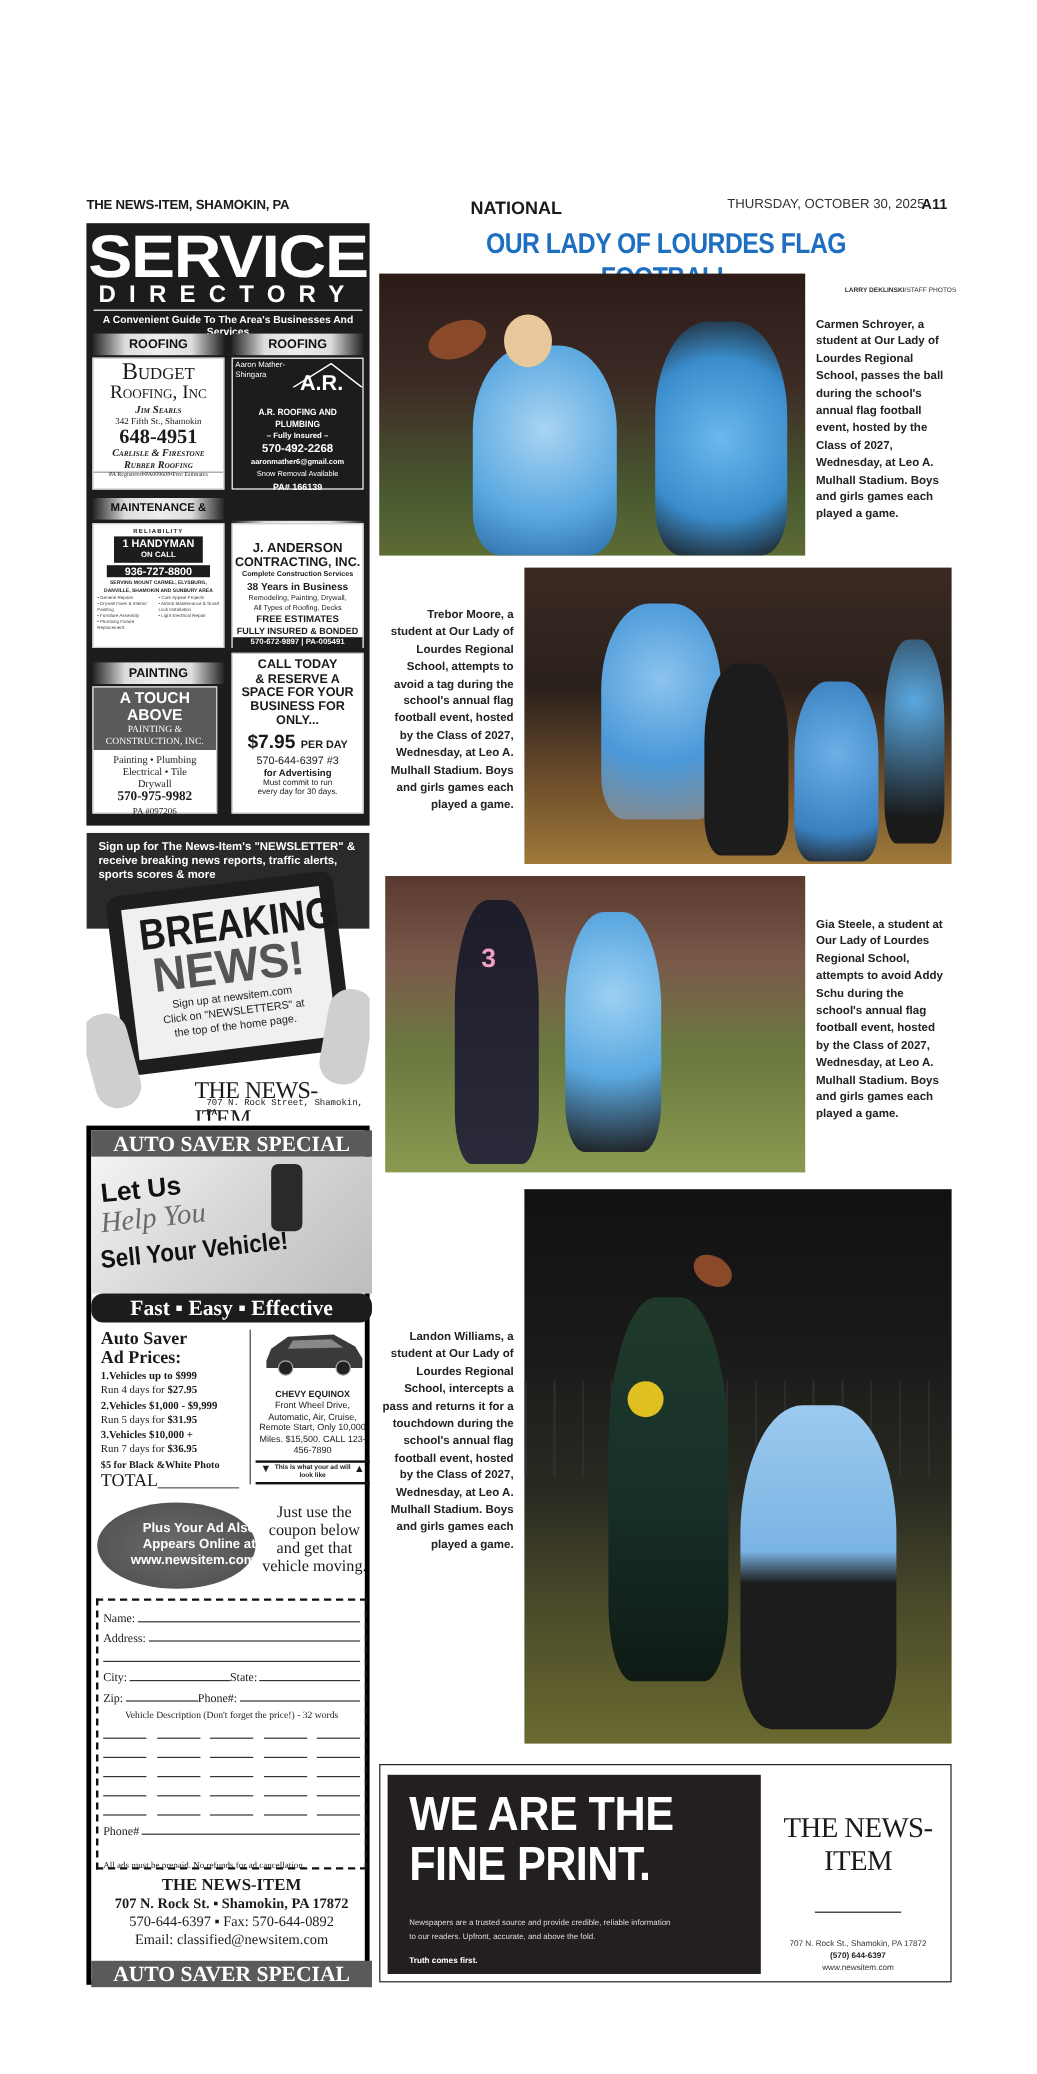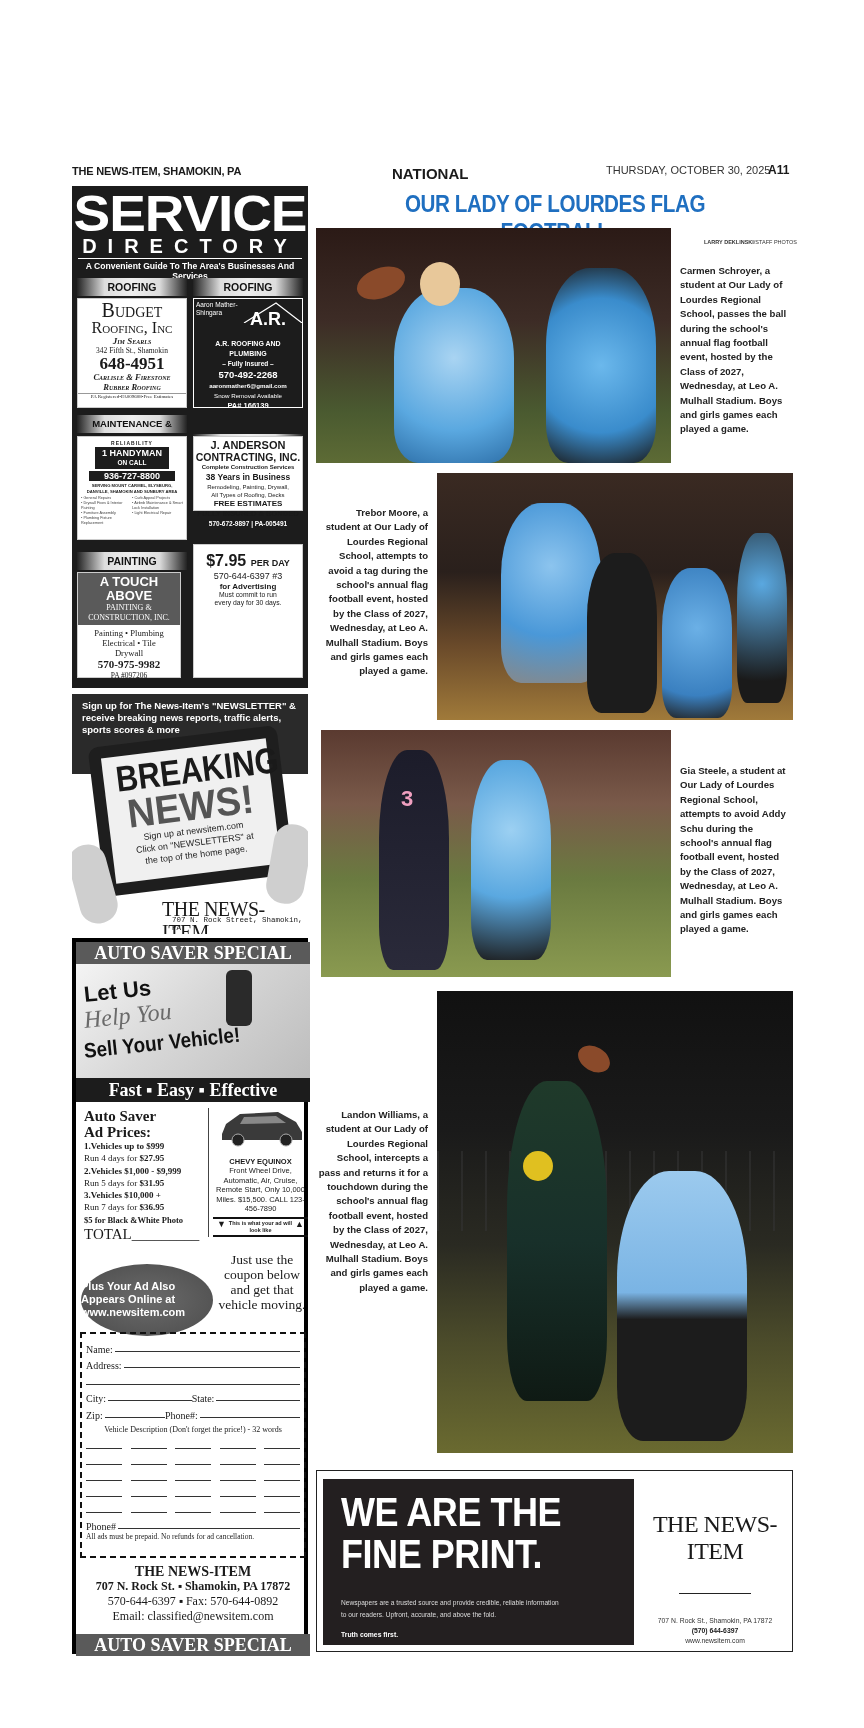--- a/index.html
+++ b/index.html
@@ -31,26 +31,26 @@
   .tablet-screen { position: absolute; left: 12px; top: 12px; width: 166px; height: 126px; background: #f0f0f0; text-align: center; }
   .bk1 { font-size: 36px; font-weight: bold; line-height: 34px; color: #1a1a1a; transform: scaleX(0.85); margin-top: 6px; }
   .bk2 { font-size: 40px; font-weight: bold; line-height: 36px; color: #555; transform: scaleX(0.95); }
   .bk3 { font-size: 9px; line-height: 10px; color: #222; margin-top: 2px; }
   .hand { position: absolute; width: 38px; height: 80px; background: #cfcfcf; border-radius: 18px; }
   .ni-logo { position: absolute; font-family: "Liberation Serif", serif; color: #1a1a1a; letter-spacing: -0.5px; }
 
   .auto { left: 72px; top: 938px; width: 236px; height: 716px; border: 4px solid #000000; background: #fff; }
   .auto-bar { position: absolute; left: 0; width: 234px; height: 22px; background: #5a5a5a; color: #fff; font-family: "Liberation Serif", serif; font-weight: bold; font-size: 18px; text-align: center; line-height: 22px; }
   .auto-hero { position: absolute; left: 0; top: 22px; width: 234px; height: 114px; background: linear-gradient(135deg, #f4f4f4 0%, #d8d8d8 45%, #bdbdbd 100%); overflow: hidden; }
-  .fee { position: absolute; left: 0; top: 136px; width: 234px; height: 24px; background: #1c1c1c; color: #fff; font-family: "Liberation Serif", serif; font-weight: bold; font-size: 18px; text-align: center; line-height: 24px; }
+  .fee { position: absolute; left: 0; top: 136px; width: 234px; height: 24px; background: #1c1c1c; color: #fff; font-family: "Liberation Serif", serif; font-weight: bold; font-size: 18px; text-align: center; line-height: 24px; border-radius: 10px; }
   .prices { position: absolute; left: 8px; top: 166px; width: 122px; font-family: "Liberation Serif", serif; font-size: 9px; line-height: 12.3px; }
   .prices .h { font-size: 15px; font-weight: bold; line-height: 16px; }
   .car-col { position: absolute; left: 132px; top: 166px; width: 100px; border-left: 1px solid #444; padding-left: 4px; font-size: 7.5px; text-align: center; line-height: 9.5px; }
   .car { width: 90px; height: 40px; margin: 0 auto 6px; position: relative; }
-  .oval { position: absolute; left: 5px; top: 322px; width: 132px; height: 72px; border-radius: 50%; background: radial-gradient(ellipse at center, #6b6b6b 0%, #555 70%, #bdbdbd 100%); color: #fff; text-align: left; font-weight: bold; font-size: 11px; line-height: 13px; padding-top: 16px; }
+  .oval { position: absolute; left: 5px; top: 310px; width: 132px; height: 72px; border-radius: 50%; background: radial-gradient(ellipse at center, #6b6b6b 0%, #555 70%, #bdbdbd 100%); color: #fff; text-align: right; font-weight: bold; font-size: 11px; line-height: 13px; padding-top: 16px; }
   .just { position: absolute; left: 140px; top: 310px; width: 92px; text-align: center; font-family: "Liberation Serif", serif; font-size: 13.5px; line-height: 15px; }
   .coupon { position: absolute; left: 4px; top: 390px; width: 226px; height: 226px; border: 2px dashed #111; font-family: "Liberation Serif", serif; font-size: 10px; padding: 4px 4px; }
   .cline { height: 16.5px; display: flex; align-items: flex-end; white-space: nowrap; }
   .cline .u { flex: 1; border-bottom: 1px solid #333; margin-left: 2px; height: 1px; margin-bottom: 3px; }
   .desc { font-size: 8px; text-align: center; margin: 4px 0 2px; }
   .blanks { display: flex; justify-content: space-between; height: 16px; align-items: flex-end; padding-bottom: 3px; }
   .blanks span { width: 36px; border-bottom: 1px solid #333; }
   .footer-ni { position: absolute; left: 0; top: 622px; width: 234px; text-align: center; font-family: "Liberation Serif", serif; font-size: 12px; line-height: 15px; }
 
   
@@ -136,21 +136,21 @@
         <div>• Plumbing Fixture Replacement</div>
       </div>
       <div style="flex:1;">
         <div>• Curb Appeal Projects</div>
         <div>• Airbnb Maintenance &amp; Smart Lock Installation</div>
         <div>• Light Electrical Repair</div>
       </div>
     </div>
   </div>
 
-  <div class="adbox" style="left:121px;top:250px;width:110px;height:75px;padding-top:2px;font-weight:bold;">
+  <div class="adbox" style="left:121px;top:250px;width:110px;height:104px;padding-top:14px;font-weight:bold;">
     <div style="font-size:11px;line-height:12px;">J. ANDERSON</div>
     <div style="font-size:10.5px;line-height:12px;">CONTRACTING, INC.</div>
     <div style="font-size:6px;line-height:9px;">Complete Construction Services</div>
     <div style="font-size:8.5px;line-height:11px;">38 Years in Business</div>
     <div style="font-size:6px;font-weight:normal;line-height:8px;">Remodeling, Painting, Drywall,</div>
     <div style="font-size:6px;font-weight:normal;line-height:8px;">All Types of Roofing, Decks</div>
     <div style="font-size:8px;line-height:10px;">FREE ESTIMATES</div>
     <div style="font-size:7.5px;line-height:10px;">FULLY INSURED &amp; BONDED</div>
     <div style="font-size:6.5px;line-height:10px;background:#1c1c1c;color:#fff;">570-672-9897 | PA-005491</div>
   </div>
@@ -164,20 +164,27 @@
       <div class="serif" style="font-size:8px;line-height:10px;">CONSTRUCTION, INC.</div>
     </div>
     <div class="serif" style="font-size:8.6px;line-height:10px;margin-top:3px;">Painting • Plumbing</div>
     <div class="serif" style="font-size:8.6px;line-height:10px;">Electrical • Tile</div>
     <div class="serif" style="font-size:8.6px;line-height:10px;">Drywall</div>
     <div class="serif" style="font-size:11px;font-weight:bold;line-height:13px;">570-975-9982</div>
     <div class="serif" style="font-size:7.5px;line-height:9px;">PA #097206</div>
   </div>
 
   <div class="adbox" style="left:121px;top:358px;width:110px;height:134px;padding-top:4px;">
+    <div style="font-size:10.5px;font-weight:bold;line-height:11.5px;">
+      <div>CALL TODAY</div>
+      <div>&amp; RESERVE A</div>
+      <div>SPACE FOR YOUR</div>
+      <div>BUSINESS FOR</div>
+      <div>ONLY...</div>
+    </div>
     <div style="margin-top:3px;white-space:nowrap;">
       <span style="font-size:16px;font-weight:bold;">$7.95</span>
       <span style="font-size:9px;font-weight:bold;">PER DAY</span>
     </div>
     <div style="font-size:9px;line-height:12px;">570-644-6397 #3</div>
     <div style="font-size:8px;font-weight:bold;line-height:9px;">for Advertising</div>
     <div style="font-size:6.8px;line-height:8px;">Must commit to run</div>
     <div style="font-size:6.8px;line-height:8px;">every day for 30 days.</div>
   </div>
 </div>
@@ -299,21 +306,21 @@
         <span></span>
         <span></span>
         <span></span>
         <span></span>
         <span></span>
       </div>
     <div class="cline">
         <span>Phone#</span>
         <span class="u"></span>
       </div>
-    <div style="font-size:7.5px;margin-top:0;">All ads must be prepaid. No refunds for ad cancellation.</div>
+    <div style="font-size:7.5px;margin-top:18px;">All ads must be prepaid. No refunds for ad cancellation.</div>
   </div>
 
   <div class="footer-ni">
     <div style="font-size:14px;font-weight:bold;font-variant:small-caps;">THE NEWS-ITEM</div>
     <div style="font-weight:bold;">707 N. Rock St. ▪ Shamokin, PA 17872</div>
     <div>570-644-6397 ▪ Fax: 570-644-0892</div>
     <div>Email: classified@newsitem.com</div>
   </div>
   <div class="auto-bar" style="top:692px;">AUTO SAVER SPECIAL</div>
 </div>

